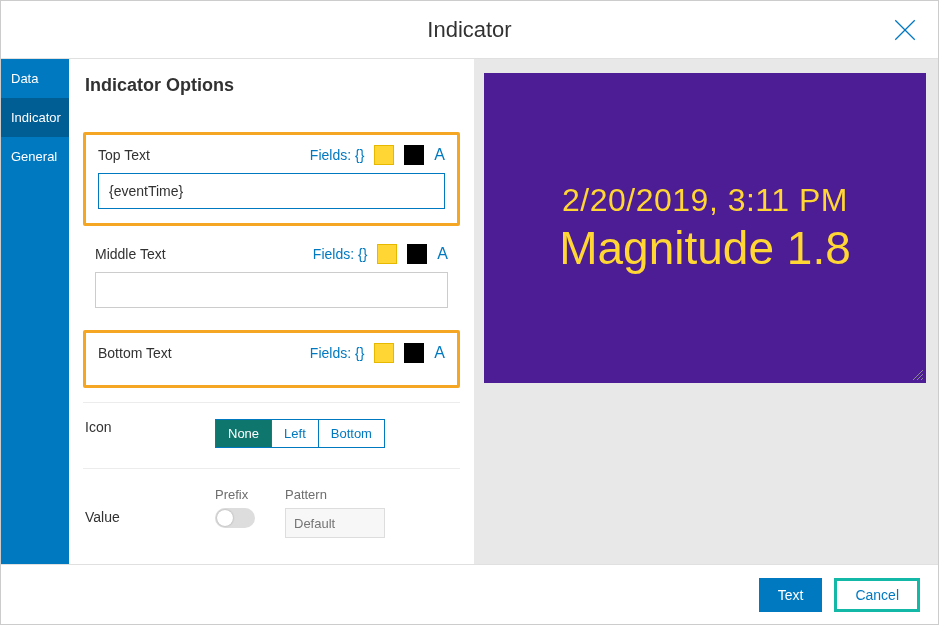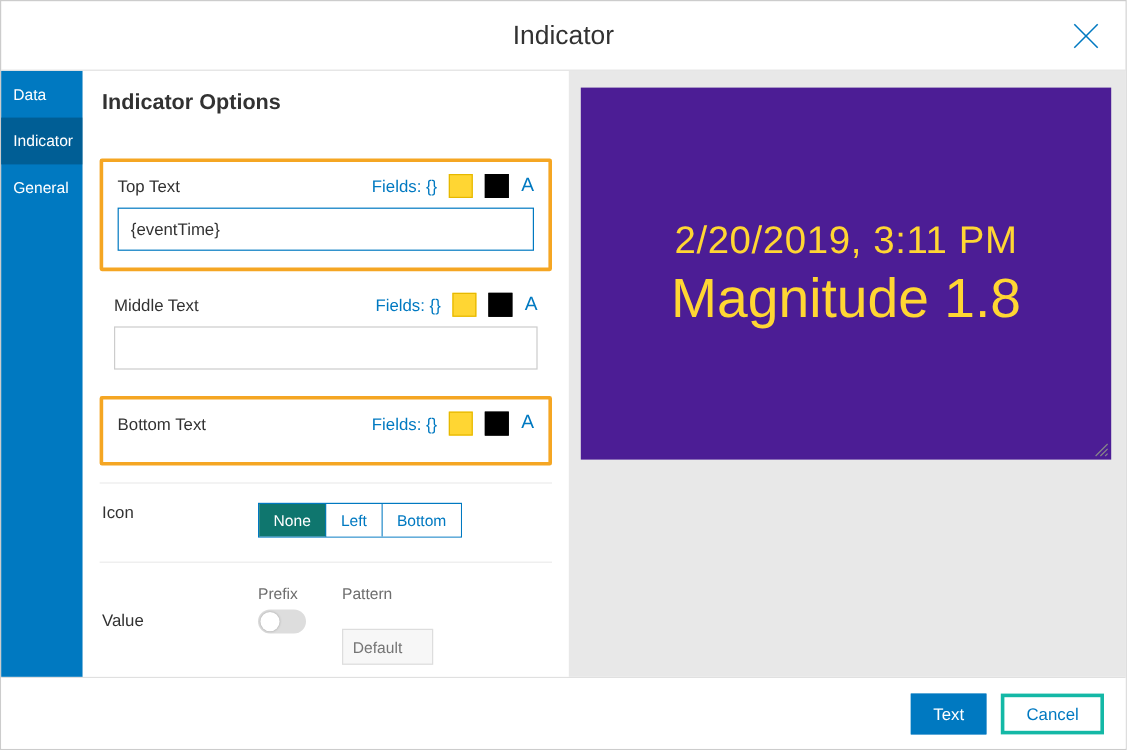--- a/index.html
+++ b/index.html
@@ -42,21 +42,21 @@
   .seggroup .seg { padding:6px 12px; font-size:13px; color:#0079c1; background:#fff; cursor:pointer; border-right:1px solid #0079c1;}
   .seggroup .seg:last-child{border-right:none;}
   .seggroup .seg.active { background:#0f766e; color:#fff;}
 
   .value-row { display:flex; align-items:flex-start; padding:8px 0 0 2px;}
   .value-row .row-label { padding-top:22px;}
   .col { display:flex; flex-direction:column; gap:6px; margin-right:30px;}
   .col-label { font-size:13px; color:#6e6e6e;}
   .toggle { width:40px; height:20px; border-radius:10px; background:#ddd; position:relative; cursor:pointer;}
   .toggle::after { content:""; position:absolute; width:16px; height:16px; background:#fff; border-radius:50%; top:2px; left:2px; box-shadow:0 0 2px rgba(0,0,0,.3);}
-  .pattern-input { width:76px; height:30px; border:1px solid #ddd; background:#f7f7f7; color:#aaa; font-size:13px; padding:4px 8px;margin-top:16px;}
+  .pattern-input { width:100px; height:30px; border:1px solid #ddd; background:#f7f7f7; color:#aaa; font-size:13px; padding:4px 8px;}
 
   .preview-wrap { flex:1; padding:14px 12px 10px 10px;}
   .preview { width:442px; height:310px; background:#4c1d95; position:relative; display:flex; flex-direction:column; align-items:center; justify-content:center; }
   .preview-top { color:#ffd633; font-size:32px; font-weight:400; letter-spacing:0.5px;}
   .preview-mid { color:#ffd633; font-size:46px; font-weight:400; margin-top:2px;}
   .preview .resize { position:absolute; right:2px; bottom:2px; width:14px; height:14px; }
   .preview .resize svg { stroke:#888; }
 
   .footer { height:60px; border-top:1px solid #e0e0e0; display:flex; align-items:center; justify-content:flex-end; padding:0 18px; gap:12px; background:#fff;}
   .btn { height:34px; padding:0 18px; font-size:14px; cursor:pointer; display:inline-flex; align-items:center;}

